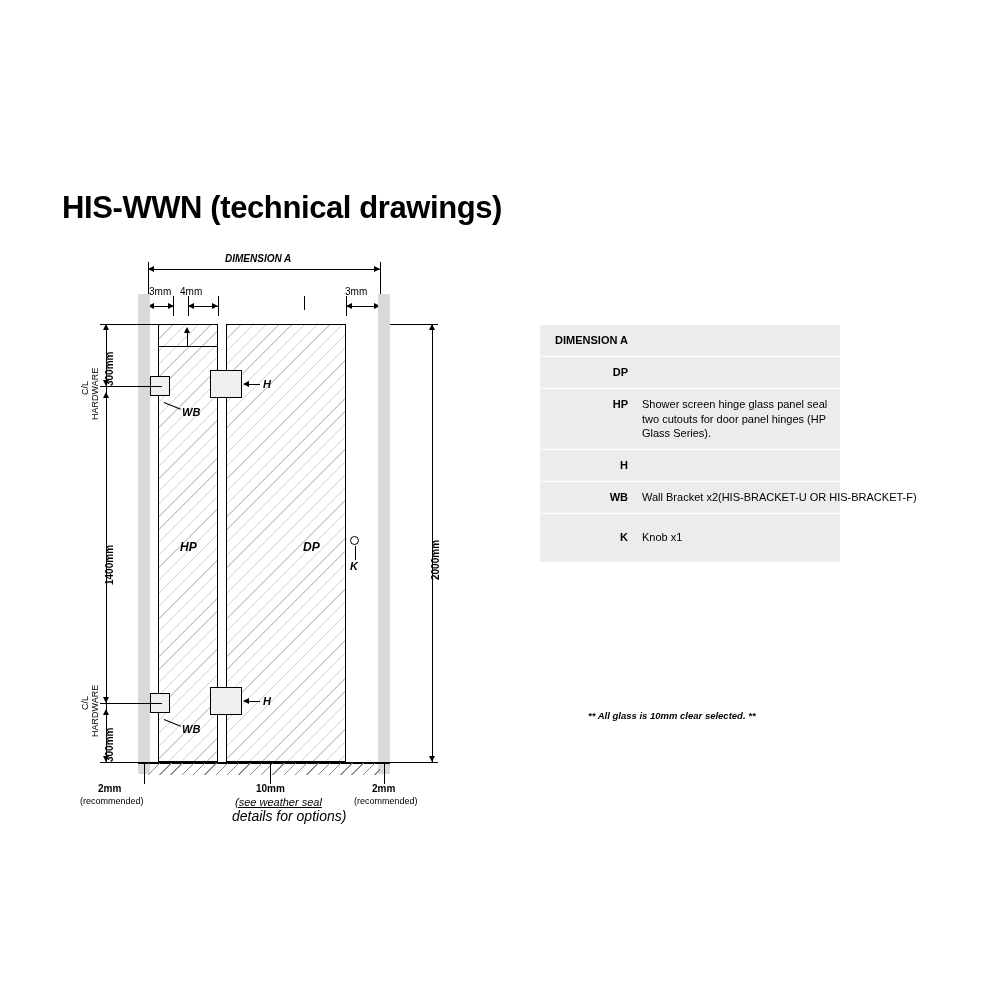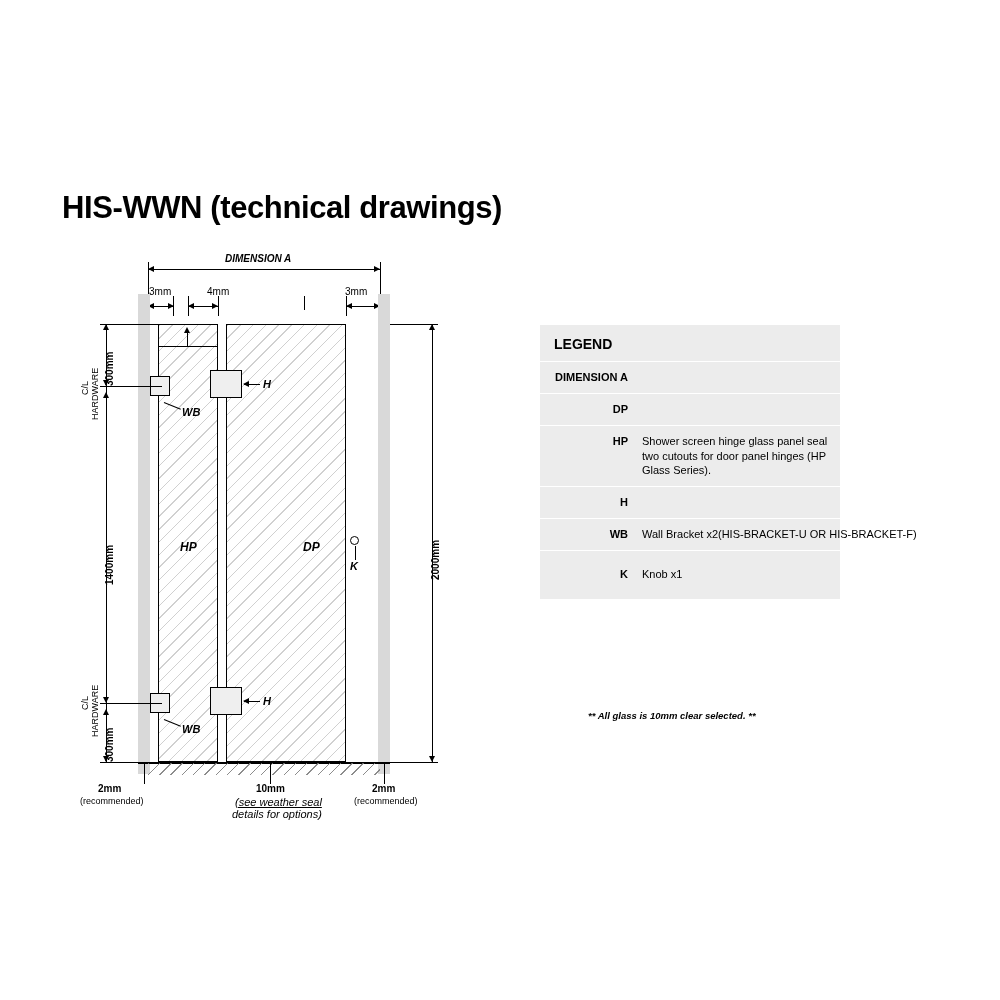--- a/index.html
+++ b/index.html
@@ -170,21 +170,21 @@
 <div id="drawing">
 
   <div class="line-h" style="left:88px; top:19px; width:232px;"></div>
   <div class="arrow-left" style="left:88px; top:15.5px;"></div>
   <div class="arrow-right" style="left:314px; top:15.5px;"></div>
   <div class="line-v" style="left:88px; top:12px; height:52px;"></div>
   <div class="line-v" style="left:320px; top:12px; height:52px;"></div>
   <div class="lbl b-i" style="left:165px; top:3px;">DIMENSION A</div>
 
   <div class="lbl" style="left:89px; top:36px;">3mm</div>
-  <div class="lbl" style="left:147px; top:36px;">4mm</div>
+  <div class="lbl" style="left:120px; top:36px;">4mm</div>
   <div class="lbl" style="left:285px; top:36px;">3mm</div>
 
   <div class="line-h" style="left:88px; top:56px; width:26px;"></div>
   <div class="arrow-left" style="left:88px; top:52.5px;"></div>
   <div class="arrow-right" style="left:108px; top:52.5px;"></div>
 
   <div class="line-h" style="left:128px; top:56px; width:30px;"></div>
   <div class="arrow-left" style="left:128px; top:52.5px;"></div>
   <div class="arrow-right" style="left:152px; top:52.5px;"></div>
 
@@ -269,30 +269,29 @@
   <div class="arrow-down" style="left:368.5px; top:506px;"></div>
   <div class="vert bold" style="left:370px; top:330px;">2000mm</div>
 
   <div class="line-v" style="left:84px; top:512px; height:22px;"></div>
   <div class="lbl bold" style="left:38px; top:533px;">2mm</div>
   <div class="lbl" style="left:20px; top:546px; font-size:9px;">(recommended)</div>
 
   <div class="line-v" style="left:210px; top:512px; height:22px;"></div>
   <div class="lbl bold" style="left:196px; top:533px;">10mm</div>
   <div class="lbl" style="left:175px; top:546px; font-size:11px; font-style:italic;text-decoration:underline;">(see weather seal</div>
-  <div class="lbl" style="left:172px; top:558px; font-size:11px; font-style:italic;">details for options)</div>
+  <div class="lbl" style="left:172px; top:558px; font-size:14px; font-style:italic;">details for options)</div>
 
   <div class="line-v" style="left:324px; top:512px; height:22px;"></div>
   <div class="lbl bold" style="left:312px; top:533px;">2mm</div>
   <div class="lbl" style="left:294px; top:546px; font-size:9px;">(recommended)</div>
 
 </div>
 
 <div id="legend">
-  <div class="legend-title">LEGEND</div>
 
   <div class="leg-row">
     <div class="leg-key">DIMENSION A</div>
   </div>
 
   <div class="leg-row">
     <div class="leg-key">DP</div>
   </div>
 
   <div class="leg-row">

